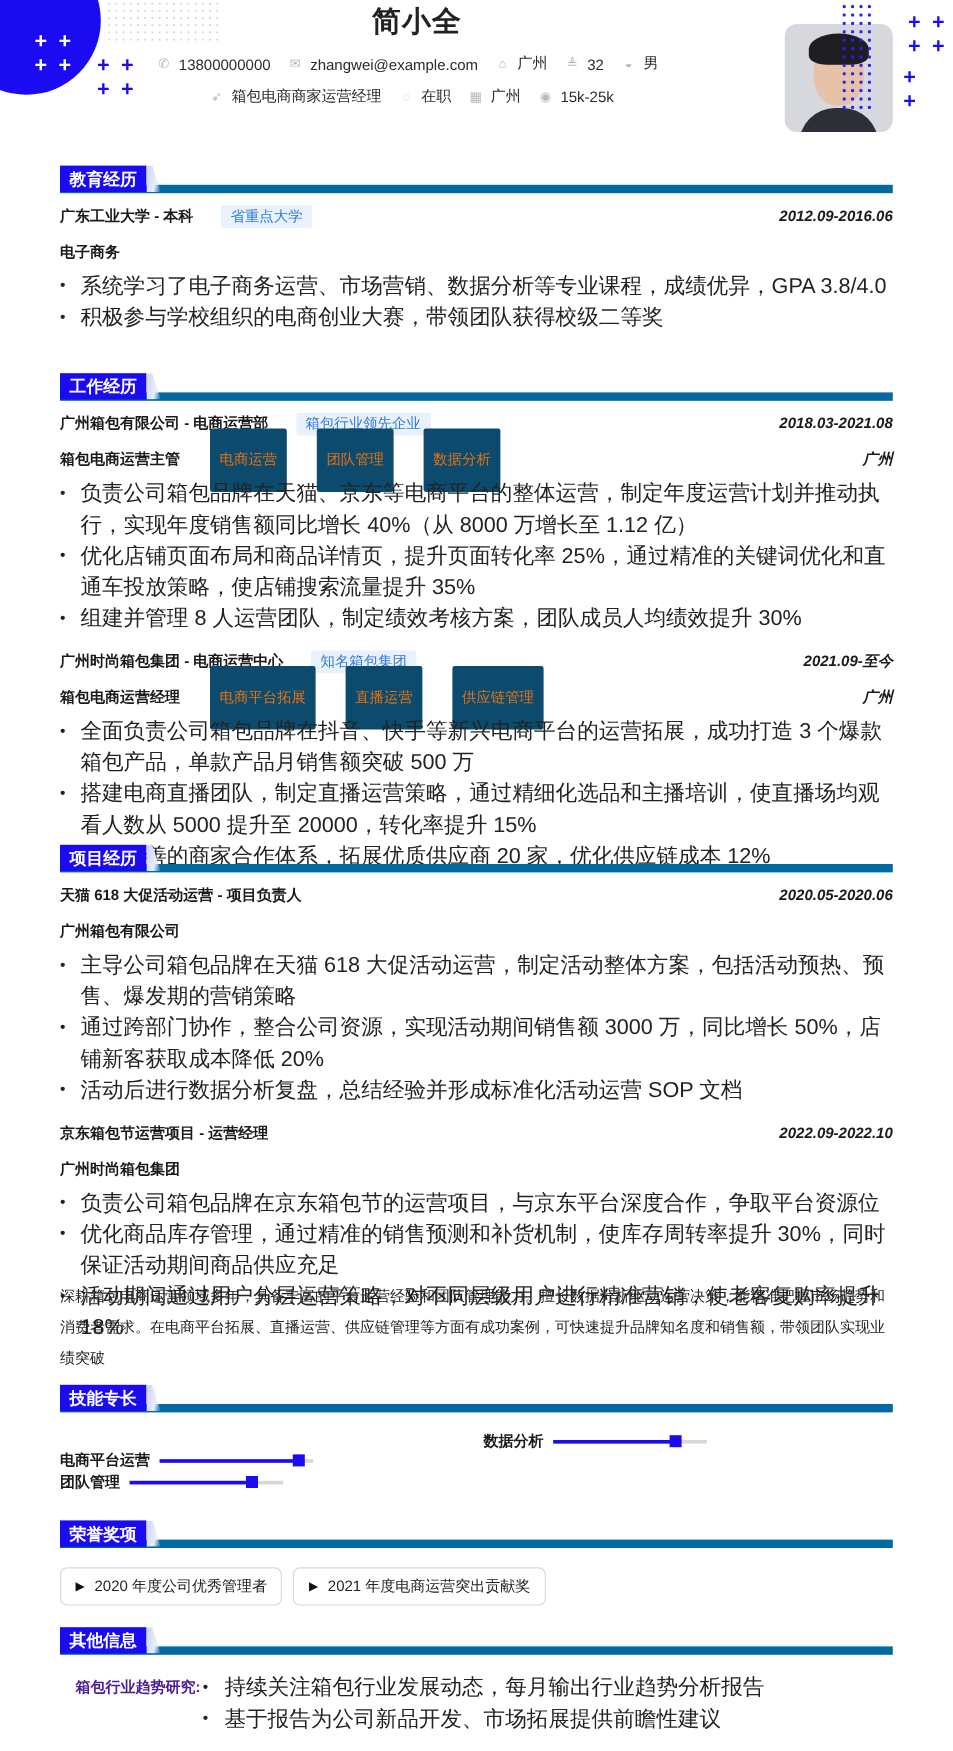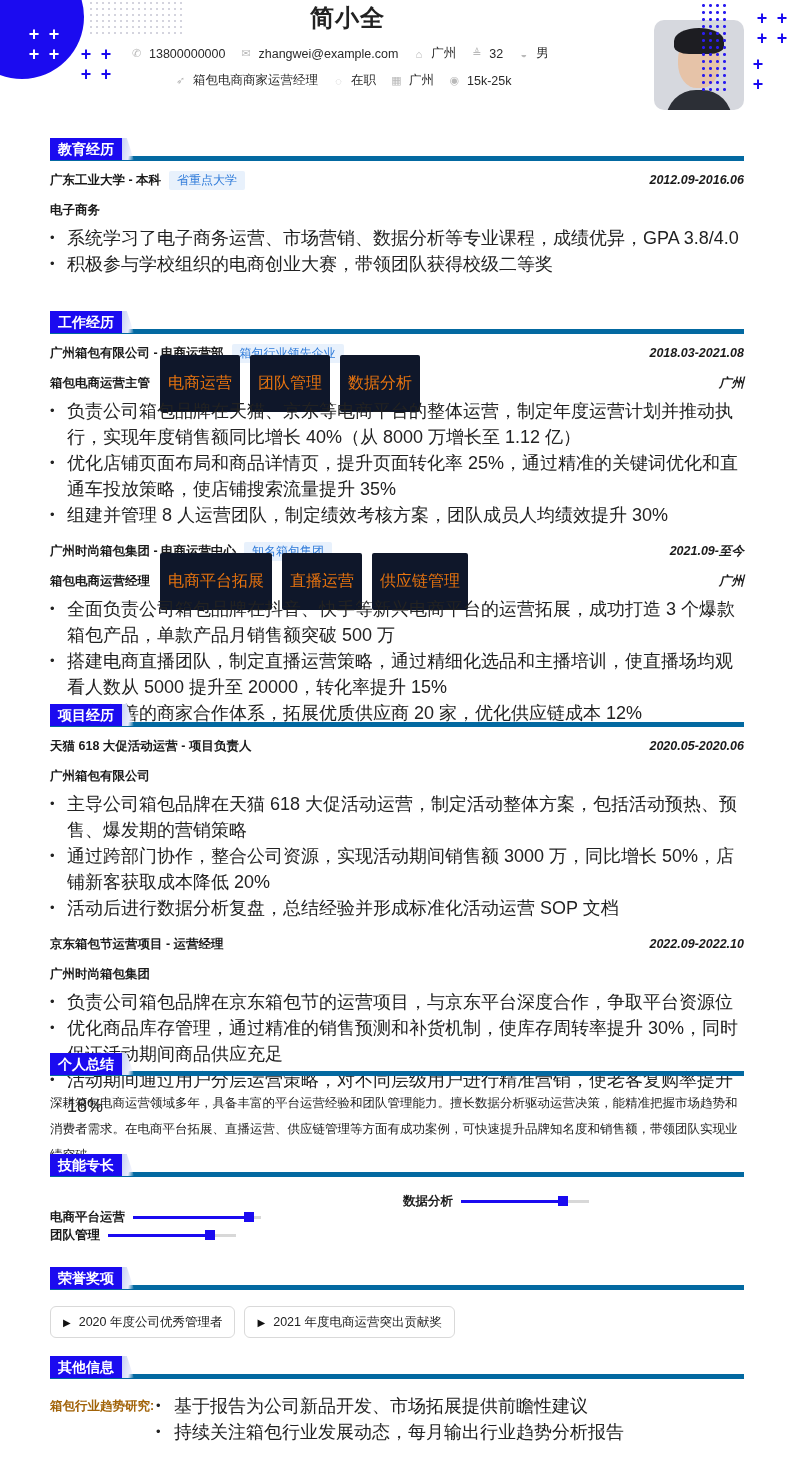--- a/index.html
+++ b/index.html
@@ -40,52 +40,52 @@
   .photo .head { position: absolute; left: 24px; top: 14px; width: 42px; height: 54px; border-radius: 48% 48% 45% 45%; background: #e6c3a8; }
   .photo .hair { position: absolute; left: 20px; top: 8px; width: 50px; height: 26px; border-radius: 50% 50% 30% 30%; background: #1d1d22; }
   .photo .body { position: absolute; left: 12px; top: 70px; width: 66px; height: 30px; border-radius: 30px 30px 0 0; background: #2c2f36; }
   .name { font-size: 24px; font-weight: bold; color: #222; letter-spacing: 1px; margin-left: 0; position: absolute; left: 310px; top: 2px; }
   .info-row { position: absolute; display: flex; align-items: center; gap: 14px; font-size: 12.5px; color: #2a2a2a; white-space: nowrap; }
   .info-row.r1 { left: 130px; top: 45px; }
   .info-row.r2 { left: 174px; top: 72px; }
   .info-item { display: flex; align-items: center; gap: 6px; }
   .ico { color: #b9b9b9; font-size: 11px; width: 13px; text-align: center; }
   .section { position: absolute; left: 50px; width: 694px; }
-  .sec-head { position: relative; height: 23px; border-bottom: 5px solid #0369a1; }
+  .sec-head { position: relative; height: 23px; border-bottom: 7px solid #0369a1; }
   .sec-title {
     position: absolute; left: 0; top: 0; height: 22px; padding: 0 8px;
     background: #1b0bf0; color: #fff; font-size: 14px; font-weight: bold; line-height: 22px;
   }
   .sec-title::after {
     content: ""; position: absolute; right: -12px; top: 0; width: 12px; height: 22px;
     background: linear-gradient(100deg, #c9d3f4 0%, #e8ecfb 60%, rgba(255,255,255,0) 100%);
     clip-path: polygon(0 0, 40% 0, 100% 100%, 0 100%);
   }
   .row { display: flex; justify-content: space-between; align-items: center; height: 30px; font-size: 12.5px; }
-  .row .left { display: flex; align-items: center; gap: 8px; font-weight: bold; color: #1a1a1a; }
+  .row .left { display: flex; align-items: center; gap: 23px; font-weight: bold; color: #1a1a1a; }
   .row .right { font-weight: bold; color: #1a1a1a; font-style: italic; }
   .tag-blue { background: #e8f1fc; color: #2f7bd9; font-weight: normal; padding: 1px 8px; border-radius: 2px; font-size: 12px; }
-  .tag-orange { background: #0f172a; color: #e6730f; font-weight: normal; padding: 18px 8px; border-radius: 2px; font-size: 16px; margin-left: 2px; }
+  .tag-orange { background: #0c4a6e; color: #e6730f; font-weight: normal; padding: 18px 8px; border-radius: 2px; font-size: 12px; margin-left: 2px; }
   ul.bullets { list-style: none; }
   ul.bullets li { position: relative; padding-left: 17px; font-size: 18px; line-height: 26px; color: #222; }
   ul.bullets li::before { content: "•"; position: absolute; left: 0; top: 0; color: #222; font-size: 13px; }
   .para { font-size: 12.5px; line-height: 26px; color: #222; }
 
   .skills { position: relative; height: 70px; }
   .skill { position: absolute; display: flex; align-items: center; gap: 8px; font-size: 12.5px; font-weight: bold; color: #1a1a1a; }
   .track { position: relative; height: 3px; background: #d8d8d8; width: 128px; }
   .fill { position: absolute; left: 0; top: 0; height: 3px; background: #1b0bf0; }
   .knob { position: absolute; top: -4px; width: 10px; height: 10px; background: #1b0bf0; }
 
   .awards { display: flex; gap: 9px; padding-top: 16px; }
   .award { display: flex; align-items: center; gap: 8px; border: 1px solid #d9d9d9; border-radius: 6px; padding: 0 12px; height: 32px; font-size: 12.5px; color: #222; background: #fff; }
   .award .tri { font-size: 10px; color: #111; }
 
   .other { display: flex; padding-top: 14px; }
-  .other .label { font-weight: bold; font-size: 12.5px; line-height: 26px; width: 106px; color: #a16207; }
+  .other .label { font-weight: bold; font-size: 12.5px; line-height: 26px; width: 106px; color: #4c1d95; margin-left: 13px; }
   .other ul.bullets li { padding-left: 18px; }
 </style>
 </head>
 <body>
 
 <div class="deco-circle"></div>
 <div class="dot-grid-light"></div>
 <div class="plus-grid plus-white">
     <span>+</span>
     <span>+</span>
@@ -262,23 +262,20 @@
       </div>
     <ul class="bullets">
       <li>负责公司箱包品牌在京东箱包节的运营项目，与京东平台深度合作，争取平台资源位</li>
       <li>优化商品库存管理，通过精准的销售预测和补货机制，使库存周转率提升 30%，同时保证活动期间商品供应充足</li>
       <li>活动期间通过用户分层运营策略，对不同层级用户进行精准营销，使老客复购率提升 18%</li>
     </ul>
   </div>
 </div>
 
 <div class="section" style="top:1053px;">
-  <div class="sec-head">
-      <div class="sec-title">个人总结</div>
-    </div>
   <div class="para" style="padding-top:14px;">深耕箱包电商运营领域多年，具备丰富的平台运营经验和团队管理能力。擅长数据分析驱动运营决策，能精准把握市场趋势和消费者需求。在电商平台拓展、直播运营、供应链管理等方面有成功案例，可快速提升品牌知名度和销售额，带领团队实现业绩突破</div>
 </div>
 
 <div class="section" style="top:1154px;">
   <div class="sec-head">
       <div class="sec-title">技能专长</div>
     </div>
   <div class="skills">
     <div class="skill" style="left:0; top:16px;margin-top:16px;">
       <span>电商平台运营</span>
@@ -320,17 +317,17 @@
   </div>
 </div>
 
 <div class="section" style="top:1356px;">
   <div class="sec-head">
       <div class="sec-title">其他信息</div>
     </div>
   <div class="other">
     <div class="label">箱包行业趋势研究:</div>
     <ul class="bullets">
+      <li>持续关注箱包行业发展动态，每月输出行业趋势分析报告</li>
       <li>基于报告为公司新品开发、市场拓展提供前瞻性建议</li>
-      <li>持续关注箱包行业发展动态，每月输出行业趋势分析报告</li>
     </ul>
   </div>
 </div>
 
 </body></html>

